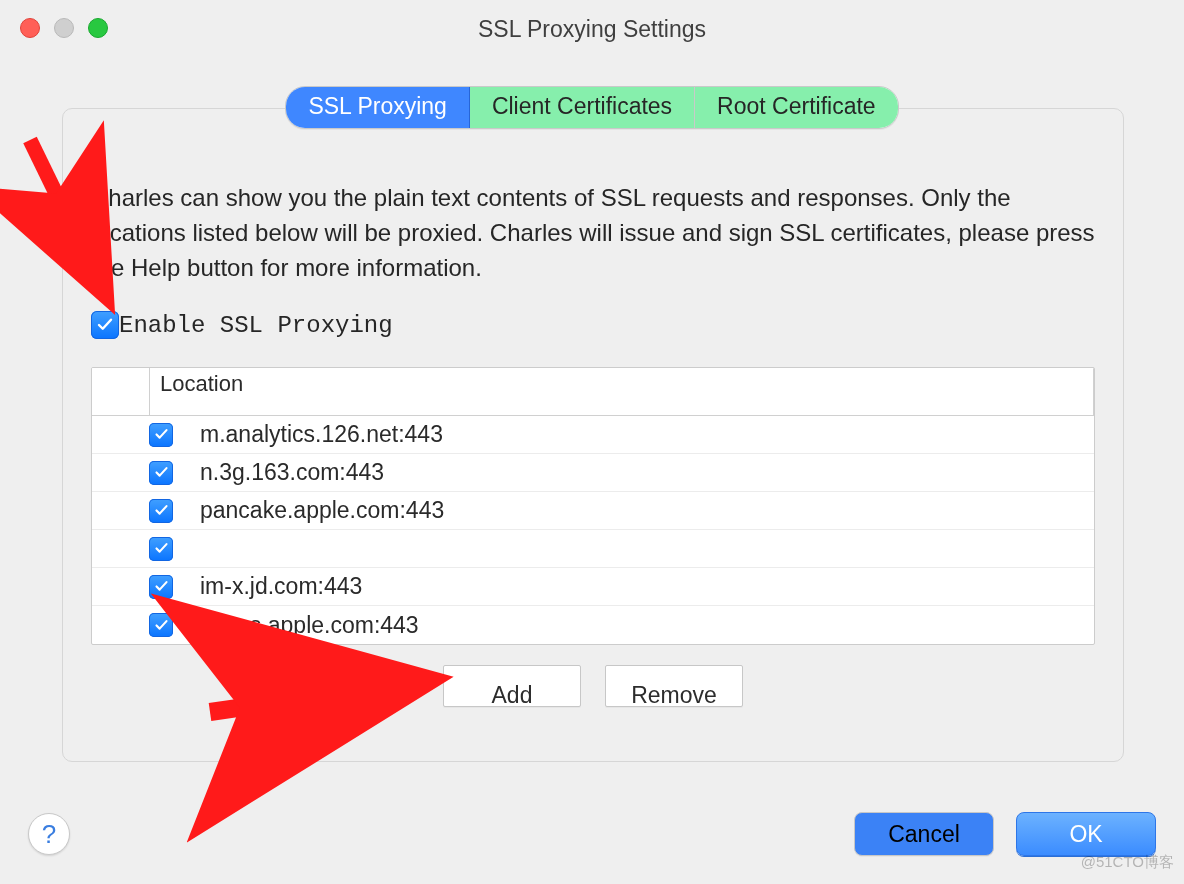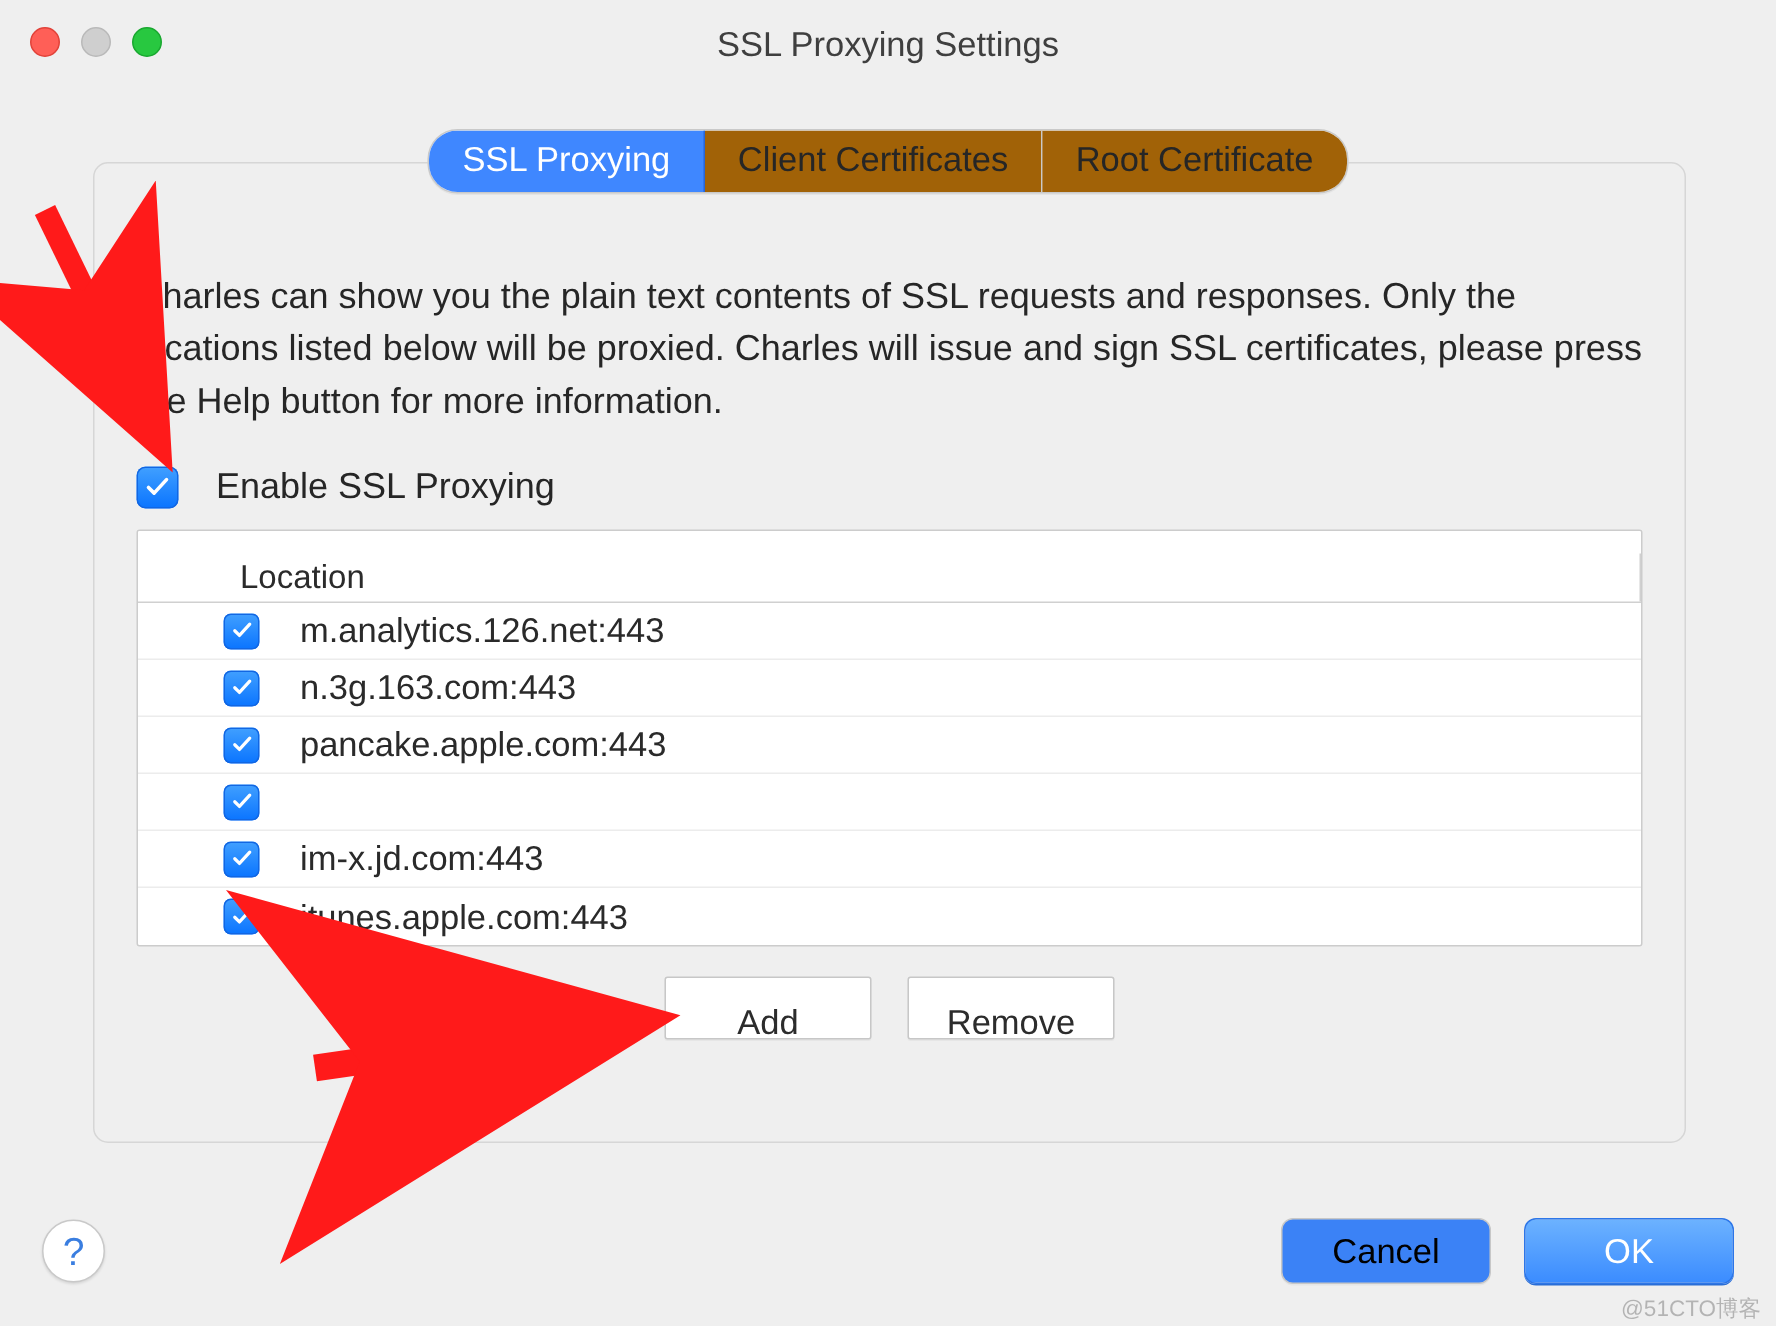--- a/index.html
+++ b/index.html
@@ -54,21 +54,21 @@
     background: #fff;
     box-shadow: 0 1px 0 #e4e4e4;
     align-items: flex-end;
   }
   .segmented .seg {
     padding: 6px 22px 8px 22px;
     font-size: 23px;
     border-right: 1px solid #c9c9c9;
     cursor: default;
     white-space: nowrap;
-    background: #a16207;
+    background: #86efac;
   }
   .segmented .seg:last-child { border-right: none; }
   .segmented .seg.active {
     background: #3f87ff;
     color: #fff;
     border-right-color: #2765d8;
   }
 
   
   .group {
@@ -85,22 +85,23 @@
   .desc {
     font-size: 24px;
     line-height: 1.45;
     color: #262626;
     margin-bottom: 26px;
   }
 
   .checkbox-row {
     display: flex;
     align-items: center;
-    gap: 25px;
-    margin-bottom: 14px;
+    gap: 0;
+    margin-bottom: 28px;
+    font-family: Liberation Mono, monospace;
   }
   .mac-checkbox {
     width: 28px; height: 28px;
     border-radius: 6px;
     background: linear-gradient(#41a0ff,#0a74ff);
     display: flex; align-items: center; justify-content: center;
     box-shadow: inset 0 0 0 1px #1266e2;
   }
   .mac-checkbox svg { width: 18px; height: 18px; }
 
@@ -111,21 +112,20 @@
     border: 1px solid #ccc;
     background: #fff;
     border-radius: 2px;
     overflow: hidden;
   }
   .loc-head {
     display: flex;
     background: #fff;
     height: 48px;
     border-bottom: 1px solid #d0d0d0;
-    align-items: flex-end;
   }
   .loc-head .col-chk { width: 58px; border-right: 1px solid #d0d0d0; }
   .loc-head .col-loc {
     flex: 1; padding: 3px 10px; font-size: 22px; color:#2b2b2b;
     border-right: 1px solid #d0d0d0;
   }
   .loc-body .row {
     display: flex; align-items: center;
     height: 38px;
     border-bottom: 1px solid #ececec;
@@ -209,21 +209,21 @@
 
   
   .arrow-svg {
     position:absolute;
     pointer-events:none;
     overflow:visible;
   }
 
   
   .watermark {
-    position:absolute; right:10px; bottom:2px;
+    position:absolute; right:10px; bottom:12px;
     font-size:15px; color:rgba(0,0,0,0.25);
   }
 </style>
 </head>
 <body>
 
 <div class="titlebar">
   <div class="traffic-lights">
     <span class="tl-close"></span>
     <span class="tl-min"></span>

